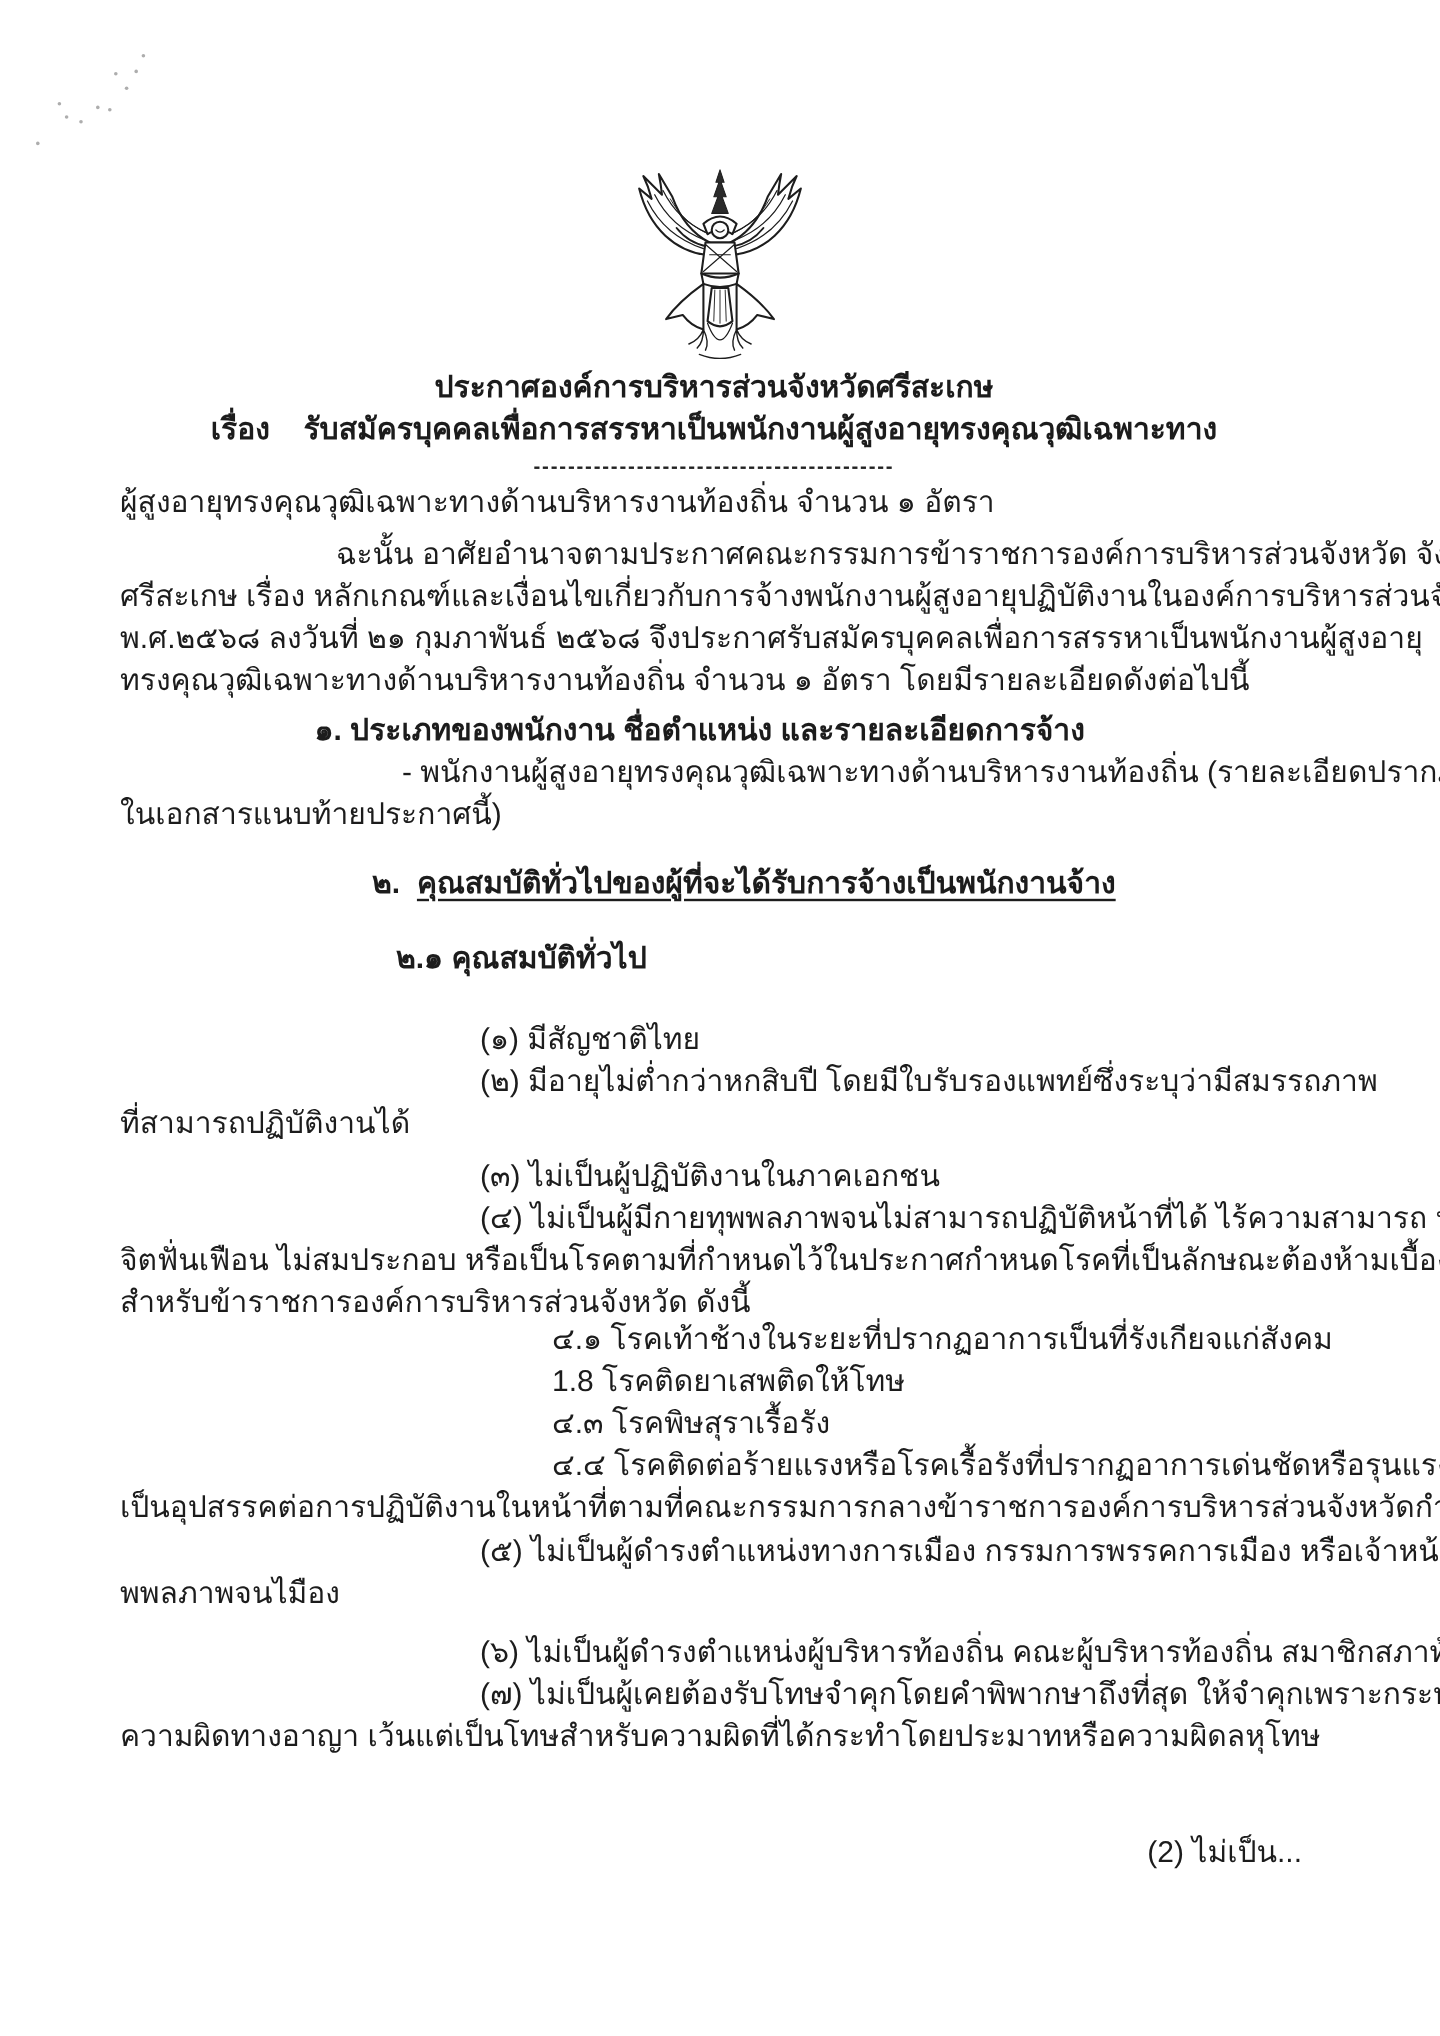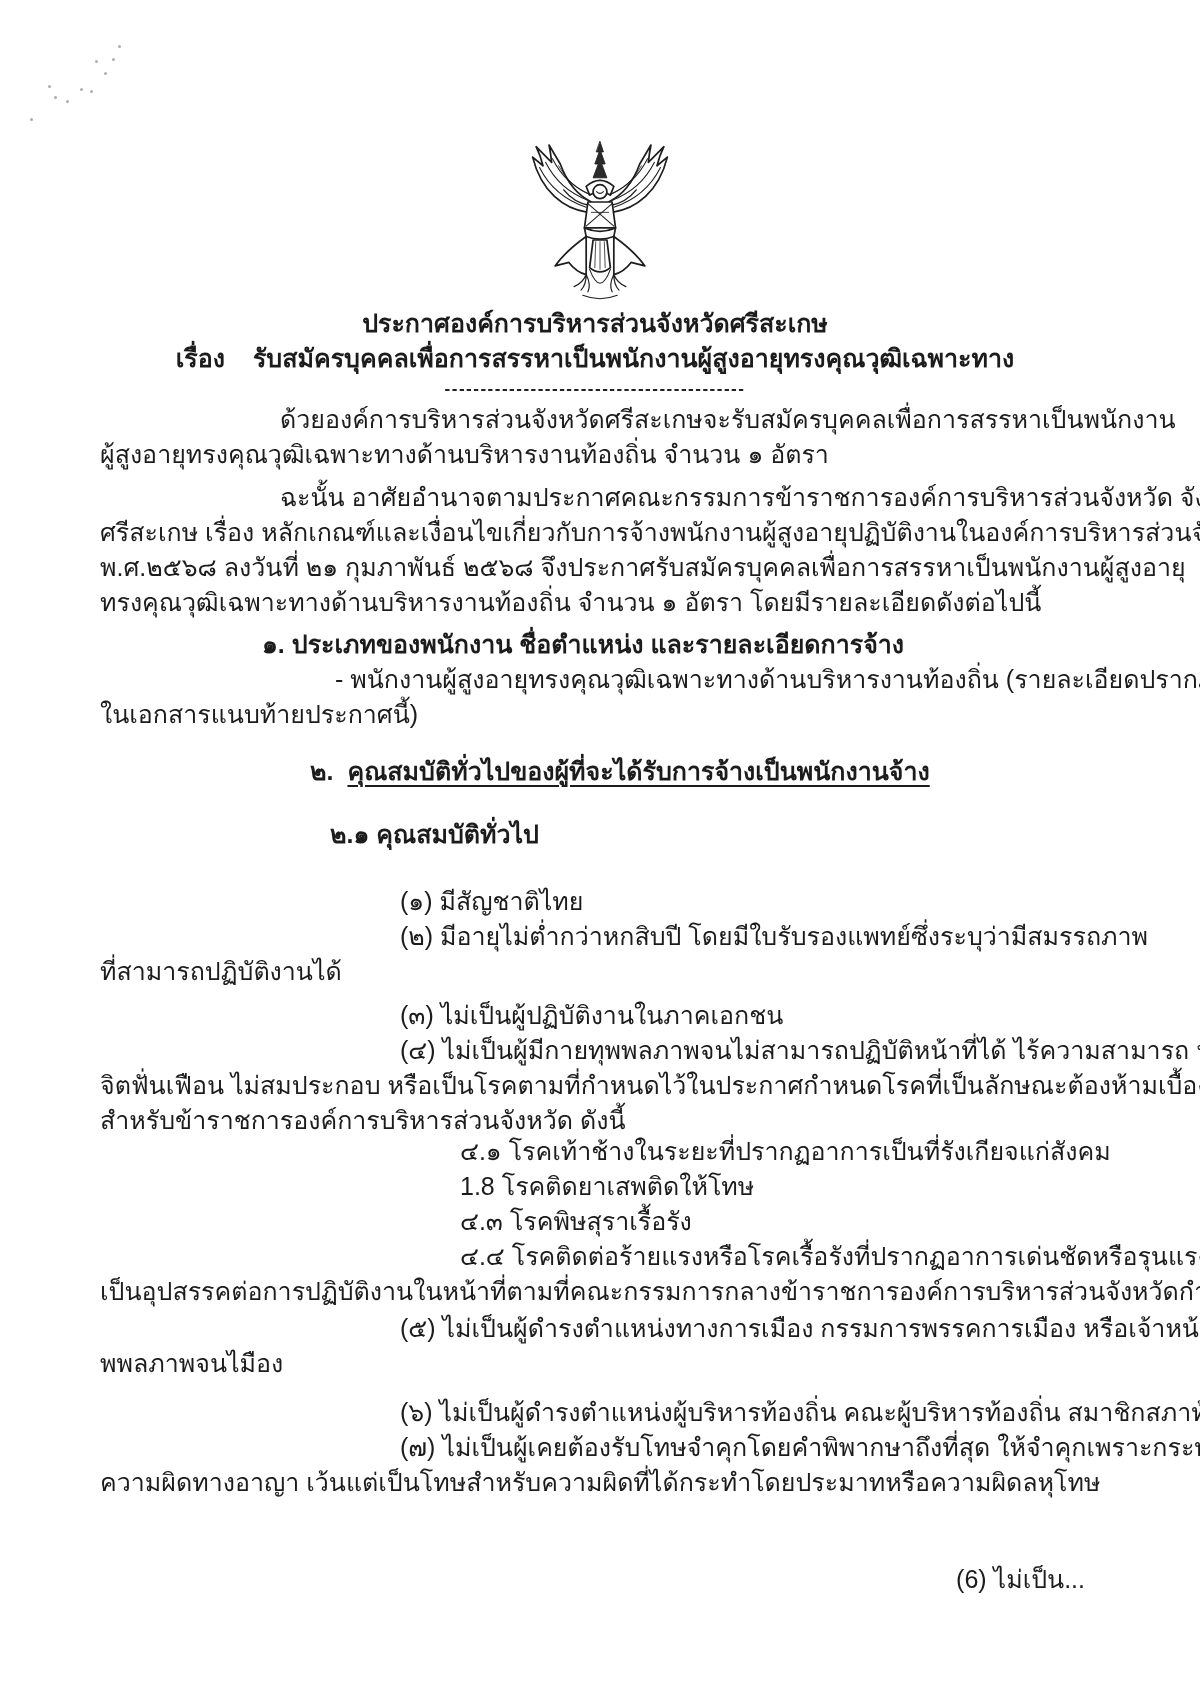--- a/index.html
+++ b/index.html
@@ -111,21 +111,20 @@
       </g>
     </svg>
   </div>
 
   <div class="doc">
 
     <div class="line c b title-line">ประกาศองค์การบริหารส่วนจังหวัดศรีสะเกษ</div>
     <div class="line c b"><span class="subject-label">เรื่อง</span><span>รับสมัครบุคคลเพื่อการสรรหาเป็นพนักงานผู้สูงอายุทรงคุณวุฒิเฉพาะทาง</span></div>
     <div class="divider">------------------------------------------</div>
 
-    <div class="line ind-para">ด้วยองค์การบริหารส่วนจังหวัดศรีสะเกษจะรับสมัครบุคคลเพื่อการสรรหาเป็นพนักงาน</div>
     <div class="line">ผู้สูงอายุทรงคุณวุฒิเฉพาะทางด้านบริหารงานท้องถิ่น  จำนวน  ๑  อัตรา</div>
 
     <div class="line ind-para gap8">ฉะนั้น อาศัยอำนาจตามประกาศคณะกรรมการข้าราชการองค์การบริหารส่วนจังหวัด จังหวัด</div>
     <div class="line">ศรีสะเกษ เรื่อง หลักเกณฑ์และเงื่อนไขเกี่ยวกับการจ้างพนักงานผู้สูงอายุปฏิบัติงานในองค์การบริหารส่วนจังหวัด</div>
     <div class="line">พ.ศ.๒๕๖๘ ลงวันที่ ๒๑ กุมภาพันธ์ ๒๕๖๘  จึงประกาศรับสมัครบุคคลเพื่อการสรรหาเป็นพนักงานผู้สูงอายุ</div>
     <div class="line">ทรงคุณวุฒิเฉพาะทางด้านบริหารงานท้องถิ่น  จำนวน  ๑  อัตรา  โดยมีรายละเอียดดังต่อไปนี้</div>
 
     <div class="line ind-h1 b gap7">๑. ประเภทของพนักงาน ชื่อตำแหน่ง และรายละเอียดการจ้าง</div>
     <div class="line ind-s1">- พนักงานผู้สูงอายุทรงคุณวุฒิเฉพาะทางด้านบริหารงานท้องถิ่น (รายละเอียดปรากฏ</div>
     <div class="line">ในเอกสารแนบท้ายประกาศนี้)</div>
@@ -148,16 +147,16 @@
     <div class="line ind-d">๔.๔ โรคติดต่อร้ายแรงหรือโรคเรื้อรังที่ปรากฏอาการเด่นชัดหรือรุนแรงและ</div>
     <div class="line">เป็นอุปสรรคต่อการปฏิบัติงานในหน้าที่ตามที่คณะกรรมการกลางข้าราชการองค์การบริหารส่วนจังหวัดกำหนด</div>
 
     <div class="line ind-item gap2">(๕)  ไม่เป็นผู้ดำรงตำแหน่งทางการเมือง กรรมการพรรคการเมือง หรือเจ้าหน้าที่</div>
     <div class="line">พพลภาพจนไมือง</div>
 
     <div class="line ind-item gap14">(๖)  ไม่เป็นผู้ดำรงตำแหน่งผู้บริหารท้องถิ่น คณะผู้บริหารท้องถิ่น สมาชิกสภาท้องถิ่น</div>
     <div class="line ind-item">(๗)  ไม่เป็นผู้เคยต้องรับโทษจำคุกโดยคำพิพากษาถึงที่สุด ให้จำคุกเพราะกระทำ</div>
     <div class="line">ความผิดทางอาญา  เว้นแต่เป็นโทษสำหรับความผิดที่ได้กระทำโดยประมาทหรือความผิดลหุโทษ</div>
 
-    <div class="line catchword">(6) ไม่เป็น...</div>
+    <div class="line catchword">(2) ไม่เป็น...</div>
 
   </div>
 </div>
 
 </body></html>

